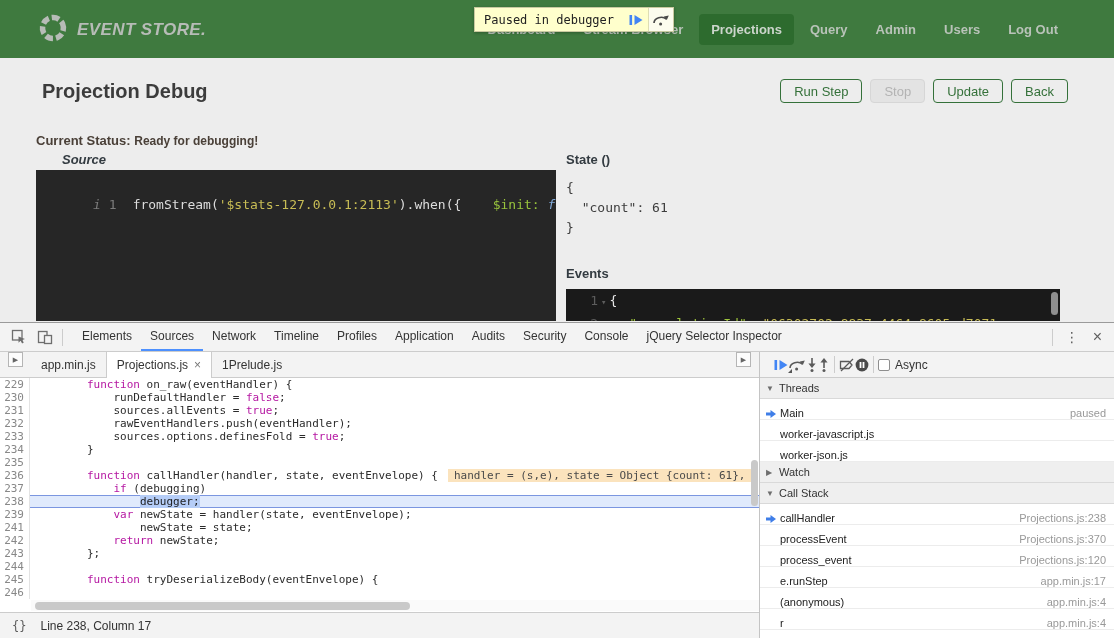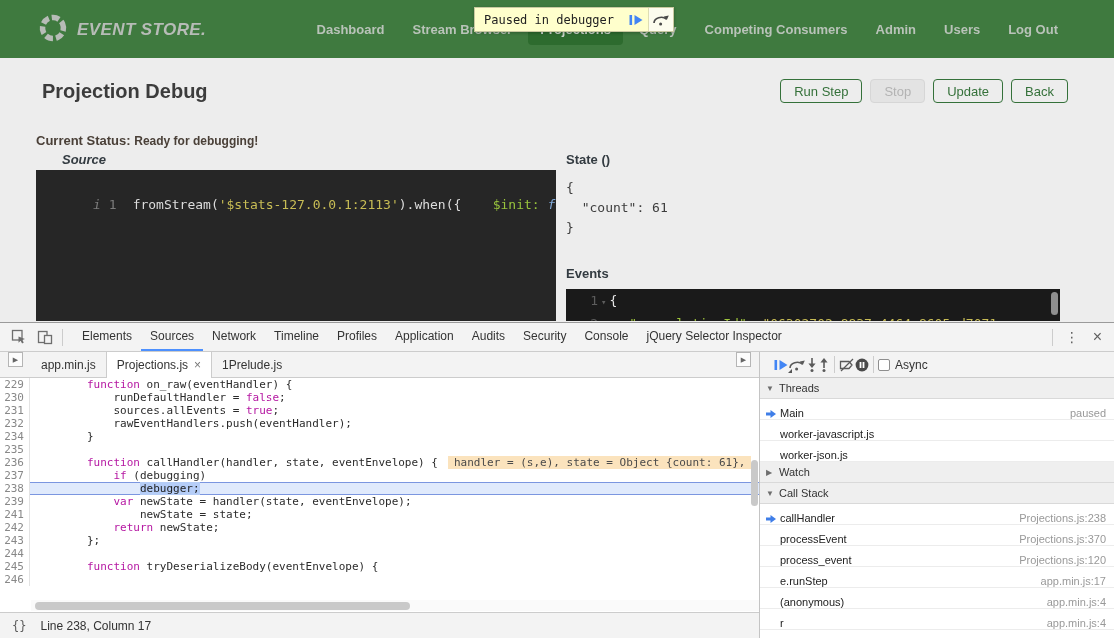--- a/index.html
+++ b/index.html
@@ -122,21 +122,20 @@
     <ul class="nav">
 
         <li>Dashboard</li>
 
         <li>Stream Browser</li>
 
         <li class="active">Projections</li>
 
         <li>Query</li>
 
-        <li>Competing Consumers</li>
 
         <li>Admin</li>
 
         <li>Users</li>
 
         <li>Log Out</li>
       </ul>
   </div>
 
   <div class="paused-banner">
@@ -268,20 +267,24 @@
               <div class="cl">
                 <span class="ln">231</span>
                 <span class="ct"><span><span class="tok-p">            sources.allEvents = </span><span class="tok-k">true</span><span class="tok-p">;</span></span><span class="ann"></span></span>
               </div>
 
               <div class="cl">
                 <span class="ln">232</span>
                 <span class="ct"><span><span class="tok-p">            rawEventHandlers.push(eventHandler);</span></span><span class="ann"></span></span>
               </div>
 
+              <div class="cl">
+                <span class="ln">233</span>
+                <span class="ct"><span><span class="tok-p">            sources.options.definesFold = </span><span class="tok-k">true</span><span class="tok-p">;</span></span><span class="ann"></span></span>
+              </div>
 
               <div class="cl">
                 <span class="ln">234</span>
                 <span class="ct"><span><span class="tok-p">        }</span></span><span class="ann"></span></span>
               </div>
 
               <div class="cl">
                 <span class="ln">235</span>
                 <span class="ct"><span></span><span class="ann"></span></span>
               </div>

